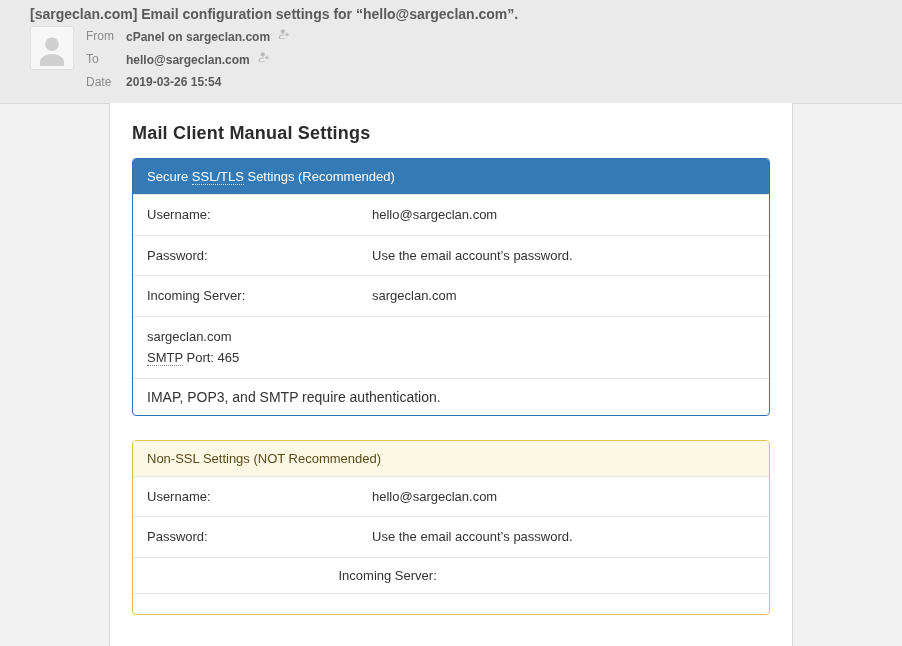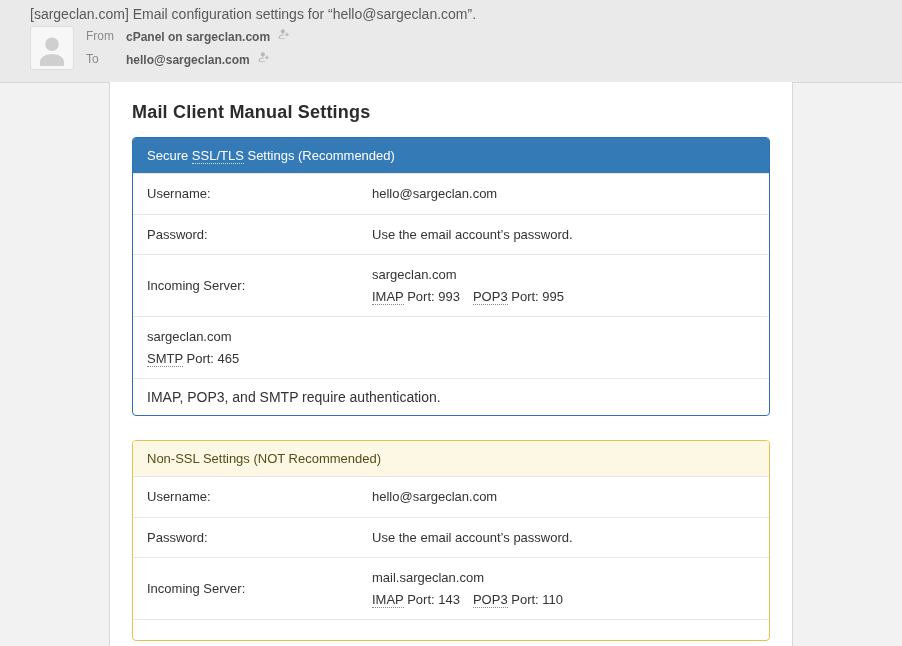--- a/index.html
+++ b/index.html
@@ -14,21 +14,21 @@
     width: 902px;
     background: #f2f2f2;
   }
   
   .msg-header {
     background: #eaeaea;
     border-bottom: 1px solid #d8d8d8;
     padding: 6px 12px 8px 12px;
   }
   .subject {
-    font-weight: normal;
+    font-weight: bold;
     font-size: 14px;
     color: #5a5a5a;
     margin-bottom: 4px;
     padding-left: 18px;
   }
   .hdr-flex {
     display: flex;
     align-items: flex-start;
   }
   .avatar {
@@ -181,20 +181,24 @@
           <td class="hdr-label">To</td>
           <td>
             <span class="hdr-val">hello@sargeclan.com</span>
             <span class="add-icon">
               <svg viewBox="0 0 24 24">
                     <path d="M10 11c1.93 0 3.5-1.57 3.5-3.5S11.93 4 10 4 6.5 5.57 6.5 7.5 8.07 11 10 11zm0 2c-2.97 0-7 1.49-7 4.47V20h11v-1h-9v-1.53C5 15.5 8.3 14.5 10 14.5c.55 0 1.18.09 1.83.25l.6-1.58C11.6 13.06 10.77 13 10 13zm8-3h-2v2h-2v2h2v2h2v-2h2v-2h-2z"></path>
                   </svg>
             </span>
           </td>
         </tr>
+        <tr>
+          <td class="hdr-label">Date</td>
+          <td><span class="hdr-val">2019-03-26 15:54</span></td>
+        </tr>
       </tbody>
         </table>
     </div>
   </div>
 
   <div class="body-wrap">
     <div class="side-shade"></div>
     <div class="letter-shell">
 
       <h2 class="settings-title">Mail Client Manual Settings</h2>
@@ -208,23 +212,20 @@
           <div class="val">hello@sargeclan.com</div>
         </div>
         <div class="row">
           <div class="lbl">Password:</div>
           <div class="val">Use the email account’s password.</div>
         </div>
         <div class="row">
           <div class="lbl">Incoming Server:</div>
           <div class="val">
             <div>sargeclan.com</div>
-            <div class="port-line">
-              <span class="dotted">IMAP</span><span> Port: 993 </span><span class="dotted">POP3</span><span> Port: 995</span>
-            </div>
           </div>
         </div>
         <div class="row">
           <div class="val">
             <div>sargeclan.com</div>
             <div class="port-line">
               <span class="dotted">SMTP</span><span> Port: 465</span>
             </div>
           </div>
         </div>
@@ -236,26 +237,20 @@
         <div class="row">
           <div class="lbl">Username:</div>
           <div class="val">hello@sargeclan.com</div>
         </div>
         <div class="row">
           <div class="lbl">Password:</div>
           <div class="val">Use the email account’s password.</div>
         </div>
         <div class="row">
           <div class="lbl">Incoming Server:</div>
-          <div class="val">
-            <div>mail.sargeclan.com</div>
-            <div class="port-line">
-              <span class="dotted">IMAP</span><span> Port: 143 </span><span class="dotted">POP3</span><span> Port: 110</span>
-            </div>
-          </div>
         </div>
         <div class="row">
           
           
         </div>
 
       </div>
 
     </div>
     <div class="side-shade"></div>

